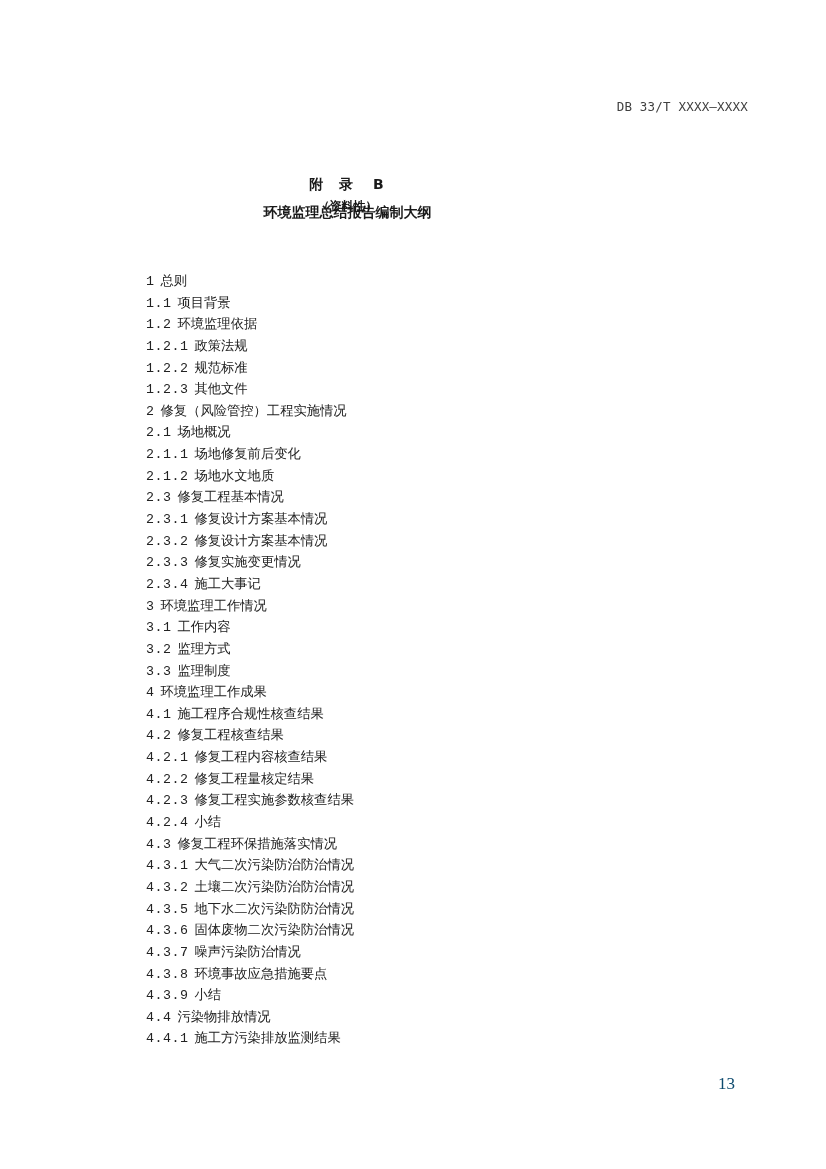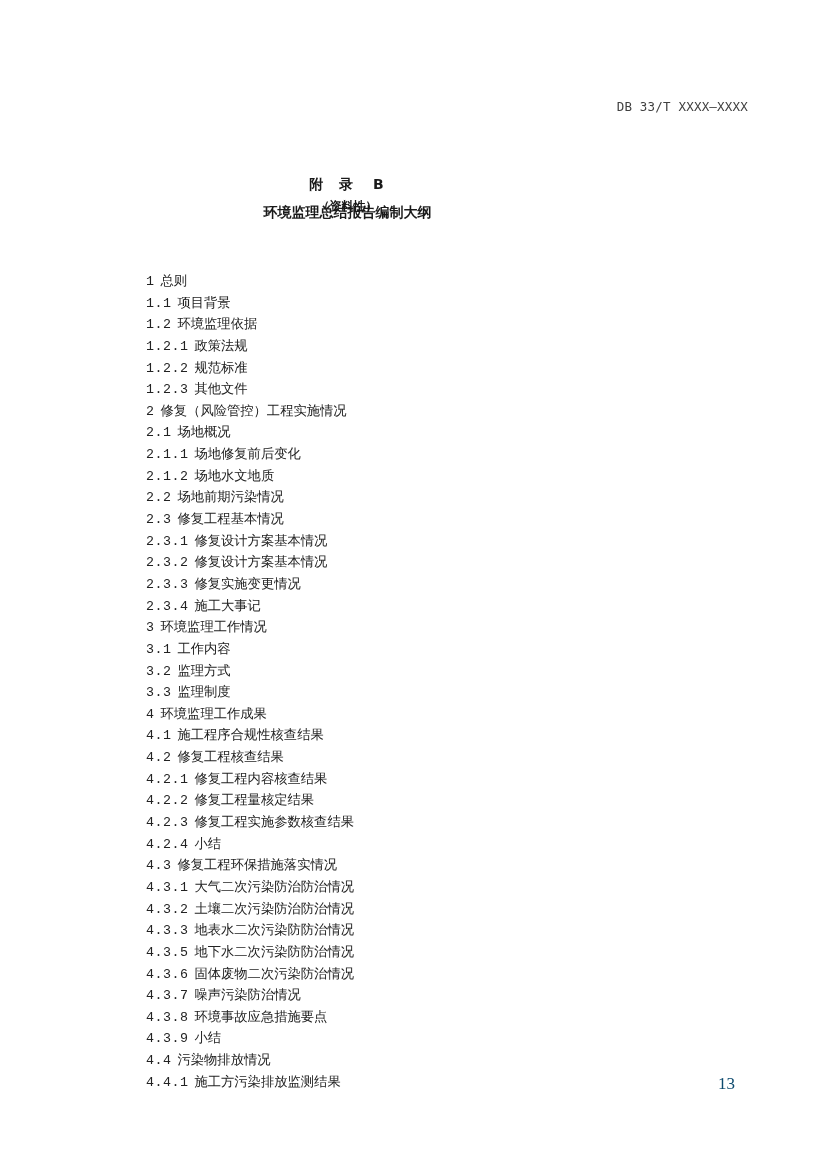--- a/index.html
+++ b/index.html
@@ -40,41 +40,39 @@
   <li><span class="num">1</span><span>总则</span></li>
   <li><span class="num">1.1</span><span>项目背景</span></li>
   <li><span class="num">1.2</span><span>环境监理依据</span></li>
   <li><span class="num">1.2.1</span><span>政策法规</span></li>
   <li><span class="num">1.2.2</span><span>规范标准</span></li>
   <li><span class="num">1.2.3</span><span>其他文件</span></li>
   <li><span class="num">2</span><span>修复（风险管控）工程实施情况</span></li>
   <li><span class="num">2.1</span><span>场地概况</span></li>
   <li><span class="num">2.1.1</span><span>场地修复前后变化</span></li>
   <li><span class="num">2.1.2</span><span>场地水文地质</span></li>
-  <li><span class="num">2.2</span><span>场地前期污染情况</span></li>
   <li><span class="num">2.3</span><span>修复工程基本情况</span></li>
   <li><span class="num">2.3.1</span><span>修复设计方案基本情况</span></li>
   <li><span class="num">2.3.2</span><span>修复设计方案基本情况</span></li>
   <li><span class="num">2.3.3</span><span>修复实施变更情况</span></li>
   <li><span class="num">2.3.4</span><span>施工大事记</span></li>
   <li><span class="num">3</span><span>环境监理工作情况</span></li>
   <li><span class="num">3.1</span><span>工作内容</span></li>
   <li><span class="num">3.2</span><span>监理方式</span></li>
   <li><span class="num">3.3</span><span>监理制度</span></li>
   <li><span class="num">4</span><span>环境监理工作成果</span></li>
   <li><span class="num">4.1</span><span>施工程序合规性核查结果</span></li>
   <li><span class="num">4.2</span><span>修复工程核查结果</span></li>
   <li><span class="num">4.2.1</span><span>修复工程内容核查结果</span></li>
   <li><span class="num">4.2.2</span><span>修复工程量核定结果</span></li>
   <li><span class="num">4.2.3</span><span>修复工程实施参数核查结果</span></li>
   <li><span class="num">4.2.4</span><span>小结</span></li>
   <li><span class="num">4.3</span><span>修复工程环保措施落实情况</span></li>
   <li><span class="num">4.3.1</span><span>大气二次污染防治防治情况</span></li>
   <li><span class="num">4.3.2</span><span>土壤二次污染防治防治情况</span></li>
-  <li><span class="num">4.3.3</span><span>地表水二次污染防防治情况</span></li>
   <li><span class="num">4.3.5</span><span>地下水二次污染防防治情况</span></li>
   <li><span class="num">4.3.6</span><span>固体废物二次污染防治情况</span></li>
   <li><span class="num">4.3.7</span><span>噪声污染防治情况</span></li>
   <li><span class="num">4.3.8</span><span>环境事故应急措施要点</span></li>
   <li><span class="num">4.3.9</span><span>小结</span></li>
   <li><span class="num">4.4</span><span>污染物排放情况</span></li>
   <li><span class="num">4.4.1</span><span>施工方污染排放监测结果</span></li>
 </ul>
 
 <div class="page-number">13</div>

